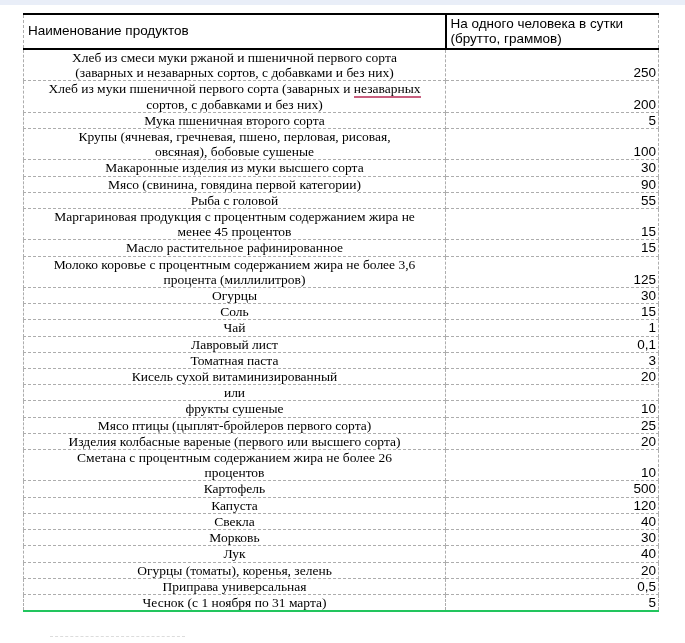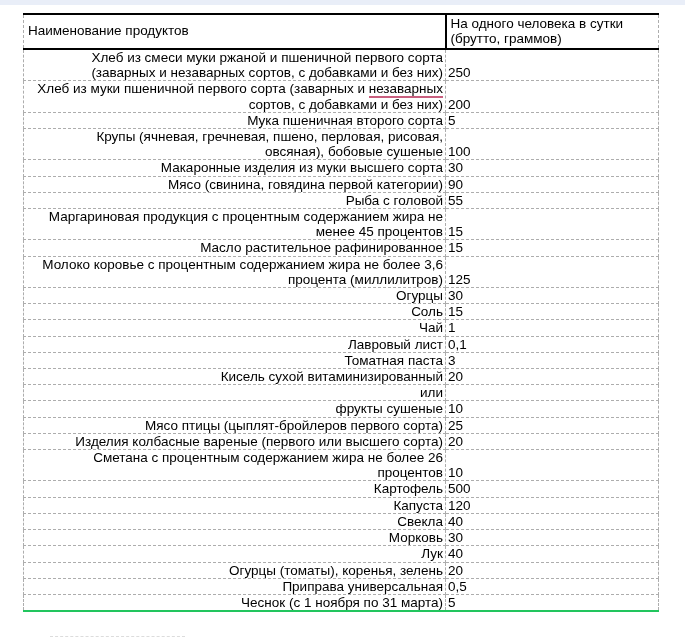--- a/index.html
+++ b/index.html
@@ -47,25 +47,26 @@
     text-align: left;
     vertical-align: middle;
     padding: 2px 4px;
     line-height: 14.5px;
   }
   table.products thead th.qty-header {
     border-left: 2px solid #000000;
   }
   table.products td.name-cell {
     white-space: pre;
+    text-align: center;
+    vertical-align: top;
+    font-family: Liberation Serif, serif;
+  }
+  table.products td.value-cell {
     text-align: right;
-    vertical-align: top;
-  }
-  table.products td.value-cell {
-    text-align: left;
     vertical-align: bottom;
     margin-top: 22px;
   }
   table.products tbody tr:last-child td {
     border-bottom: 2px solid #22c55e;
   }
   .spell-underline {
     border-bottom: 2px solid #c95f7f;
   }
   .stray-gridline {

